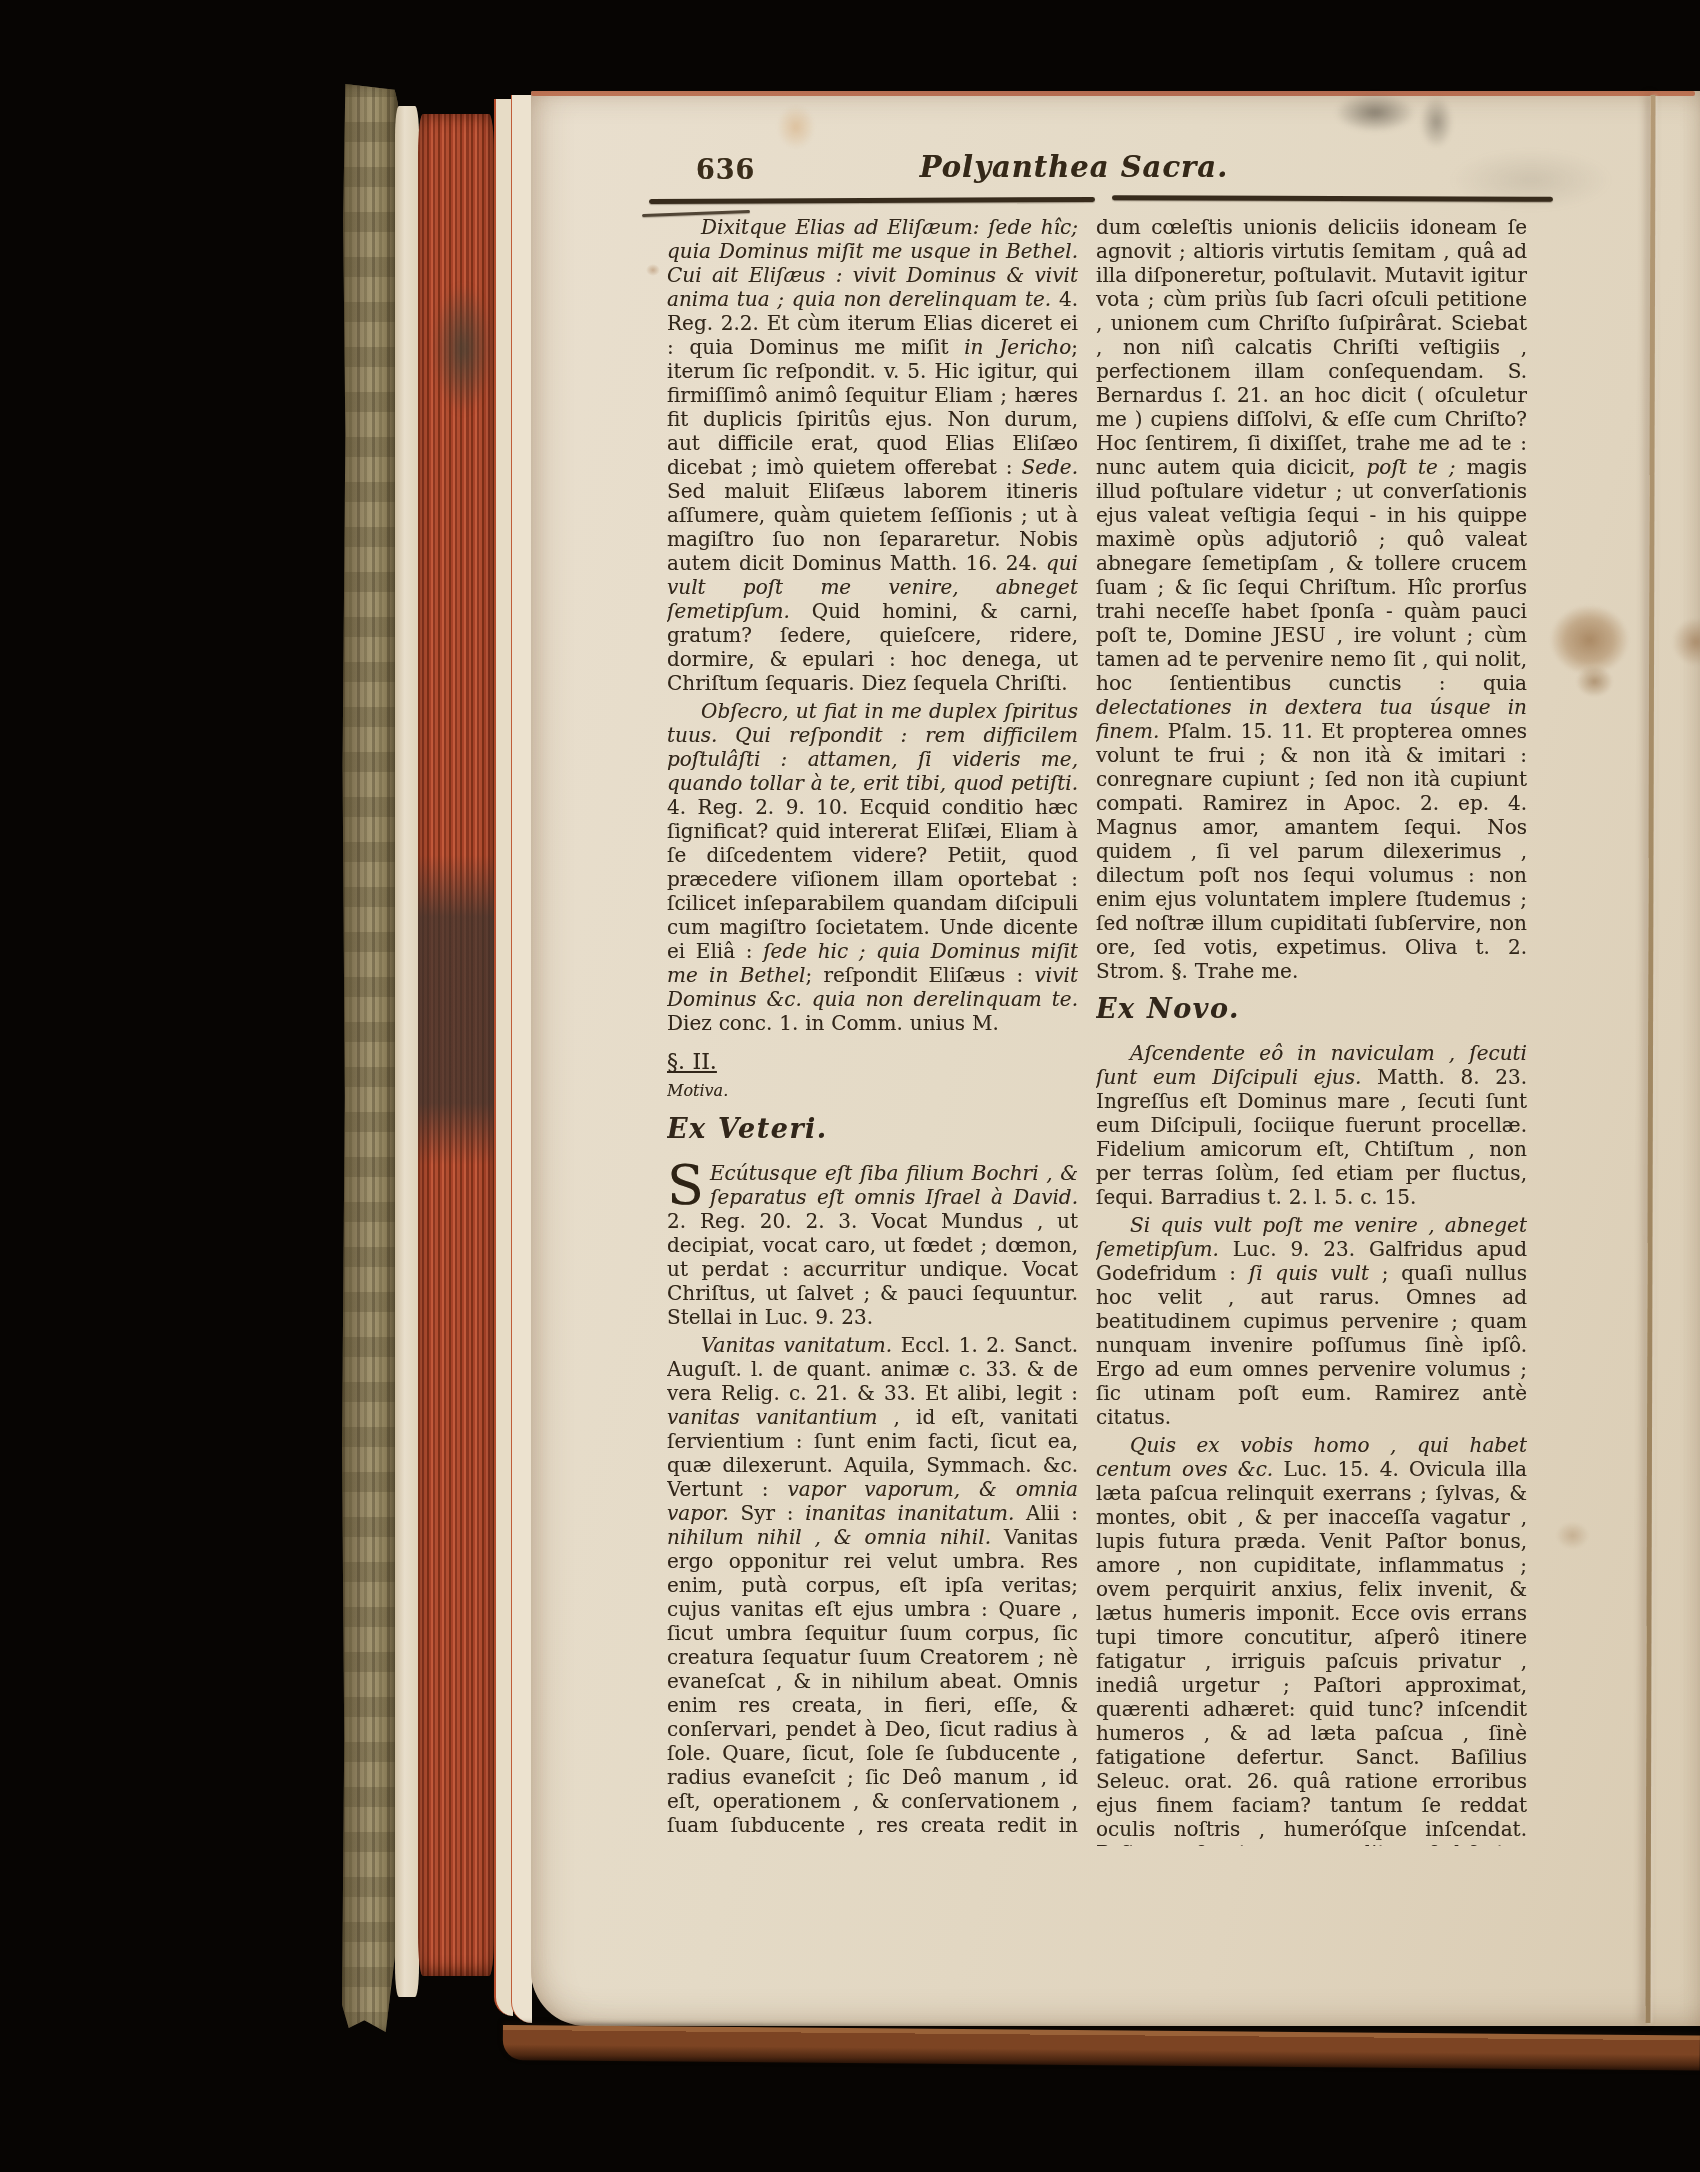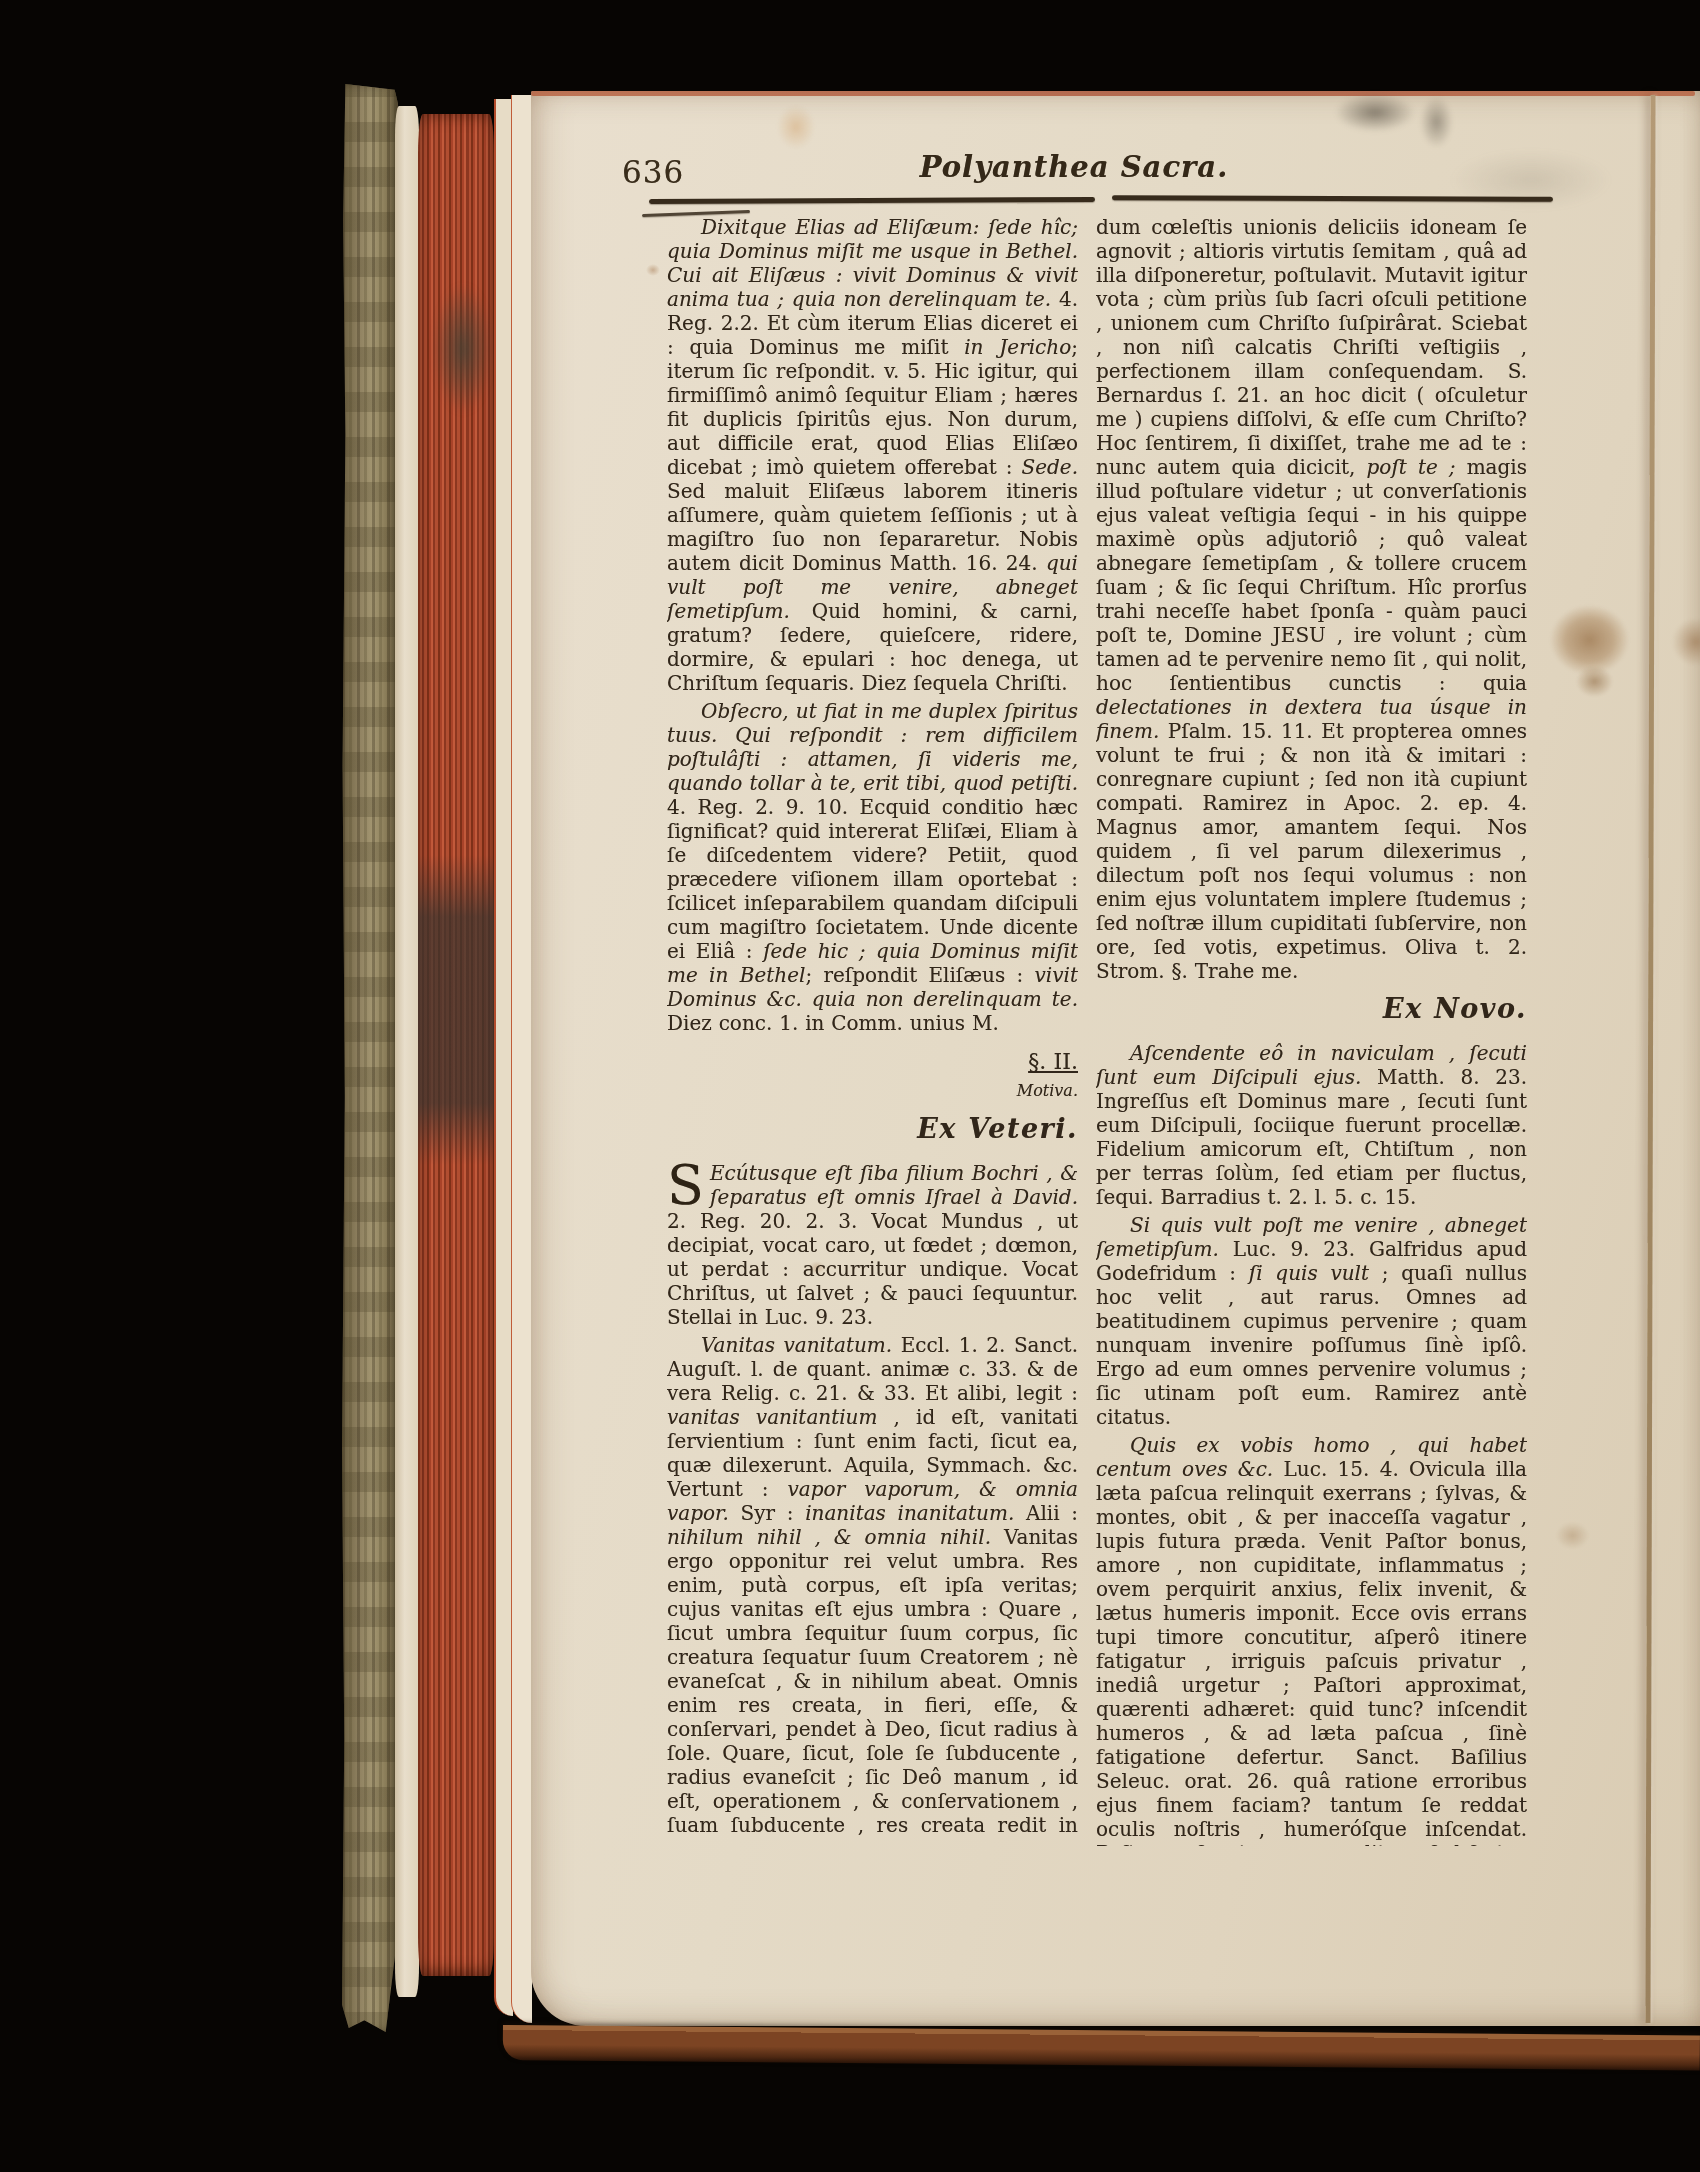--- a/index.html
+++ b/index.html
@@ -98,23 +98,24 @@
     background:radial-gradient(closest-side, rgba(152,100,55,.4), rgba(152,100,55,0));}
   .foxing-2{left:809px;top:1261px;width:16px;height:13px;
     background:radial-gradient(closest-side, rgba(152,100,55,.32), rgba(152,100,55,0));}
   .stain-br{left:1556px;top:1522px;width:33px;height:27px;
     background:radial-gradient(closest-side, rgba(140,95,50,.28), rgba(140,95,50,0));filter:blur(1px);}
   .ghost{left:1451px;top:150px;width:160px;height:60px;border-radius:50%;
     background:radial-gradient(closest-side, rgba(120,110,92,.18), rgba(120,110,92,0));filter:blur(3px);}
 
   
   .pagenum{
-    position:absolute;left:622px;top:154px;width:100px;
-    font-size:31px;color:#3a2d1b;letter-spacing:1px;
+    position:absolute;left:696px;top:154px;width:100px;
+    font-size:27px;color:#3a2d1b;letter-spacing:1px;
     text-shadow:0 0 0.5px rgba(58,45,27,.5);
+    font-weight:bold;
   }
   .title{
     position:absolute;left:799px;top:150px;width:550px;text-align:center;
     font-style:italic;font-weight:bold;font-size:29px;color:#342818;
     letter-spacing:1px;text-shadow:0 0 0.5px rgba(52,40,24,.5);
   }
   .rule{position:absolute;background:#372b1c;border-radius:2.5px;box-shadow:0 1px 1px rgba(55,43,28,.35);}
   .rule-l{left:649px;top:198px;width:446px;height:4.5px;transform:rotate(-.25deg);}
   .rule-r{left:1112px;top:196px;width:441px;height:4.5px;transform:rotate(.2deg);}
   .rule-dash{left:642px;top:212px;width:108px;height:3px;transform:rotate(-2.2deg);opacity:.85;}
@@ -127,21 +128,21 @@
     text-align:justify;
     word-spacing:0.5px;
     text-shadow:0 0 0.5px rgba(60,45,25,.35);
   }
   .col-left{left:667px;width:411px;height:1621px;}
   .col-right{left:1096px;width:431px;height:1631px;}
   .col p{margin:0 0 4px 0;text-indent:34px;}
   .col p.noindent{text-indent:0;}
   .it{font-style:italic;}
   .ro{font-style:normal;}
-  .heading{text-align:right;text-indent:0;}
+  .heading{text-align:left;text-indent:0;}
   .h-section{font-size:22px;margin:15px 0 2px;text-decoration:underline;}
   .h-motiva{font-style:italic;font-size:16px;margin:5px 0 13px;}
   .h-ex{font-style:italic;font-weight:bold;font-size:27px;letter-spacing:1.5px;margin:14px 0 20px;}
   .dropcap{
     float:left;font-size:54px;line-height:43px;
     padding:3px 6px 0 0;color:#2e2315;font-style:normal;
   }
 </style>
 </head>
 <body>

